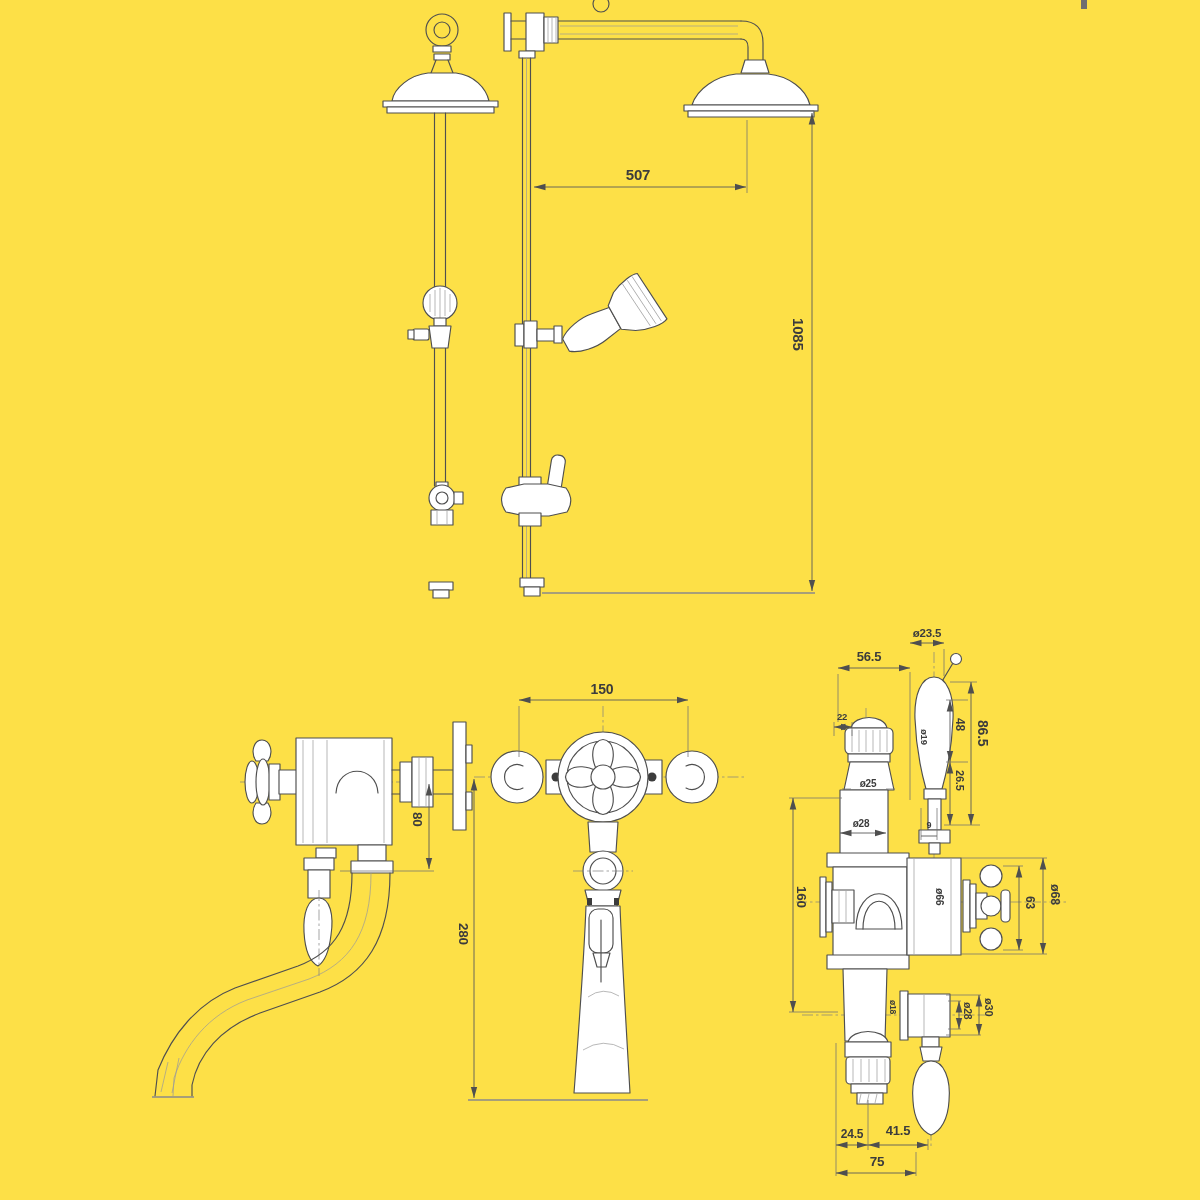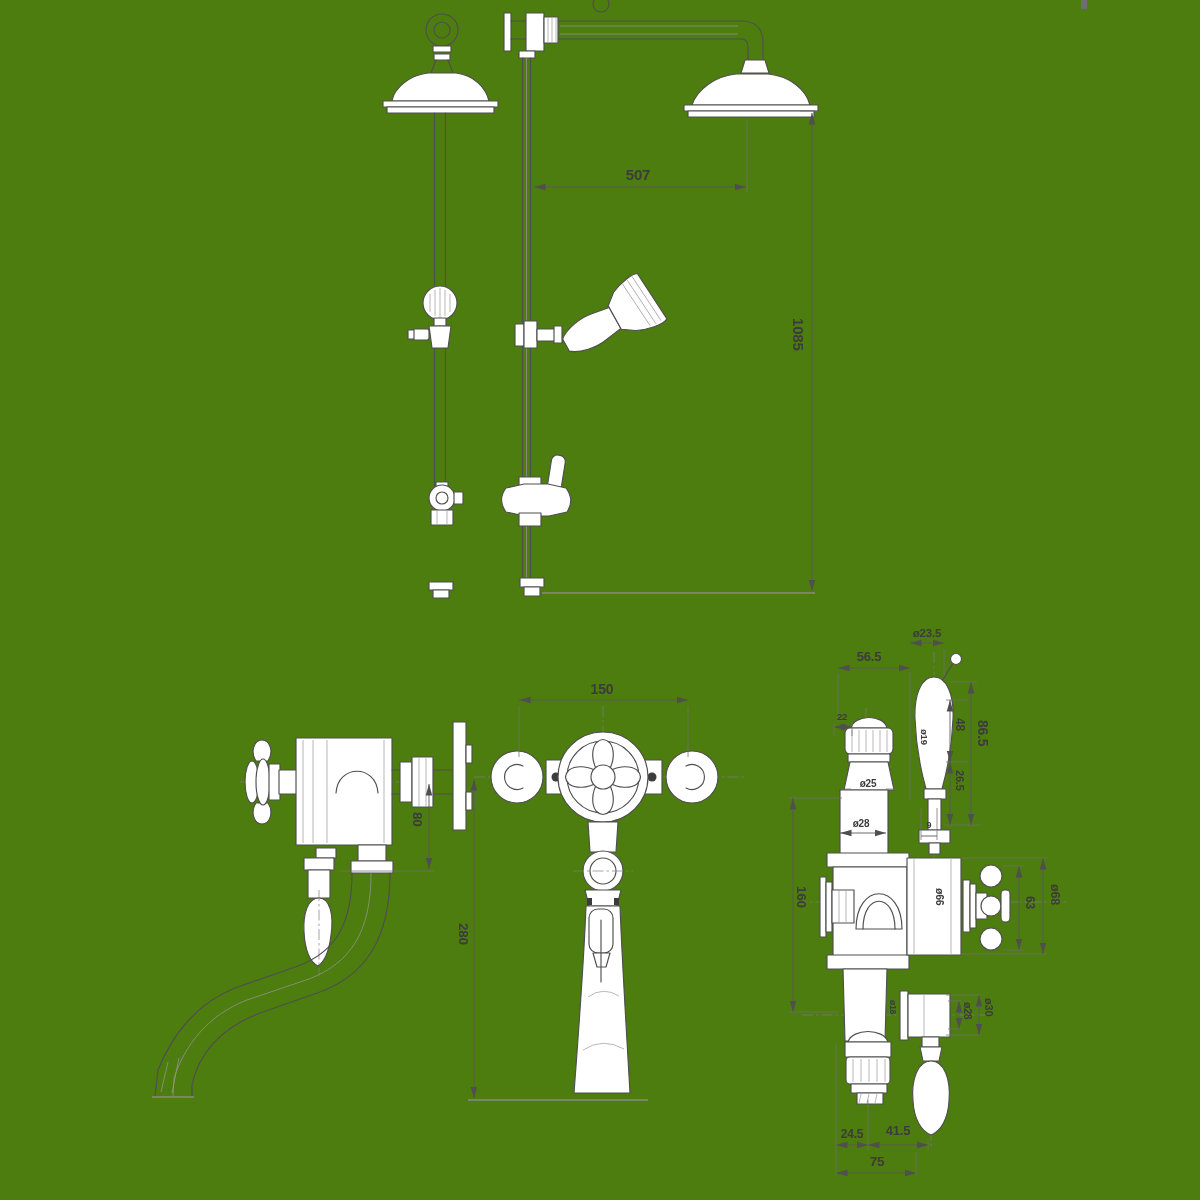--- a/index.html
+++ b/index.html
@@ -1,16 +1,16 @@
 <!DOCTYPE html>
 <html><head>
 <meta charset="utf-8">
 <style>
   html,body{margin:0;padding:0;background:#ffffff;}
-  #page{position:relative;width:1200px;height:1200px;background:#4d7c0f;overflow:hidden;}
+  #page{position:relative;width:1200px;height:1200px;background:#fde047;overflow:hidden;}
   svg text{font-family:"Liberation Sans","DejaVu Sans",sans-serif;font-weight:600;fill:#3c3c3c;letter-spacing:-0.2px;}
   .ln{fill:none;stroke:#4f4f4f;stroke-width:1.15;stroke-linejoin:round;stroke-linecap:round;}
   .sh{fill:#ffffff;stroke:#4f4f4f;stroke-width:1.15;stroke-linejoin:round;}
   .thin{fill:none;stroke:#9a9a9a;stroke-width:0.7;}
   .dim{stroke:#5a5a5a;stroke-width:0.9;fill:none;}
   .ext{stroke:#707070;stroke-width:0.75;fill:none;}
   .cl{stroke:#7e7e7e;stroke-width:0.7;stroke-dasharray:11 3 2.5 3;fill:none;}
   .dk{fill:#3c3c3c;stroke:none;}
   .gnd{stroke:#8a8a8a;stroke-width:1.7;fill:none;}
 </style>

